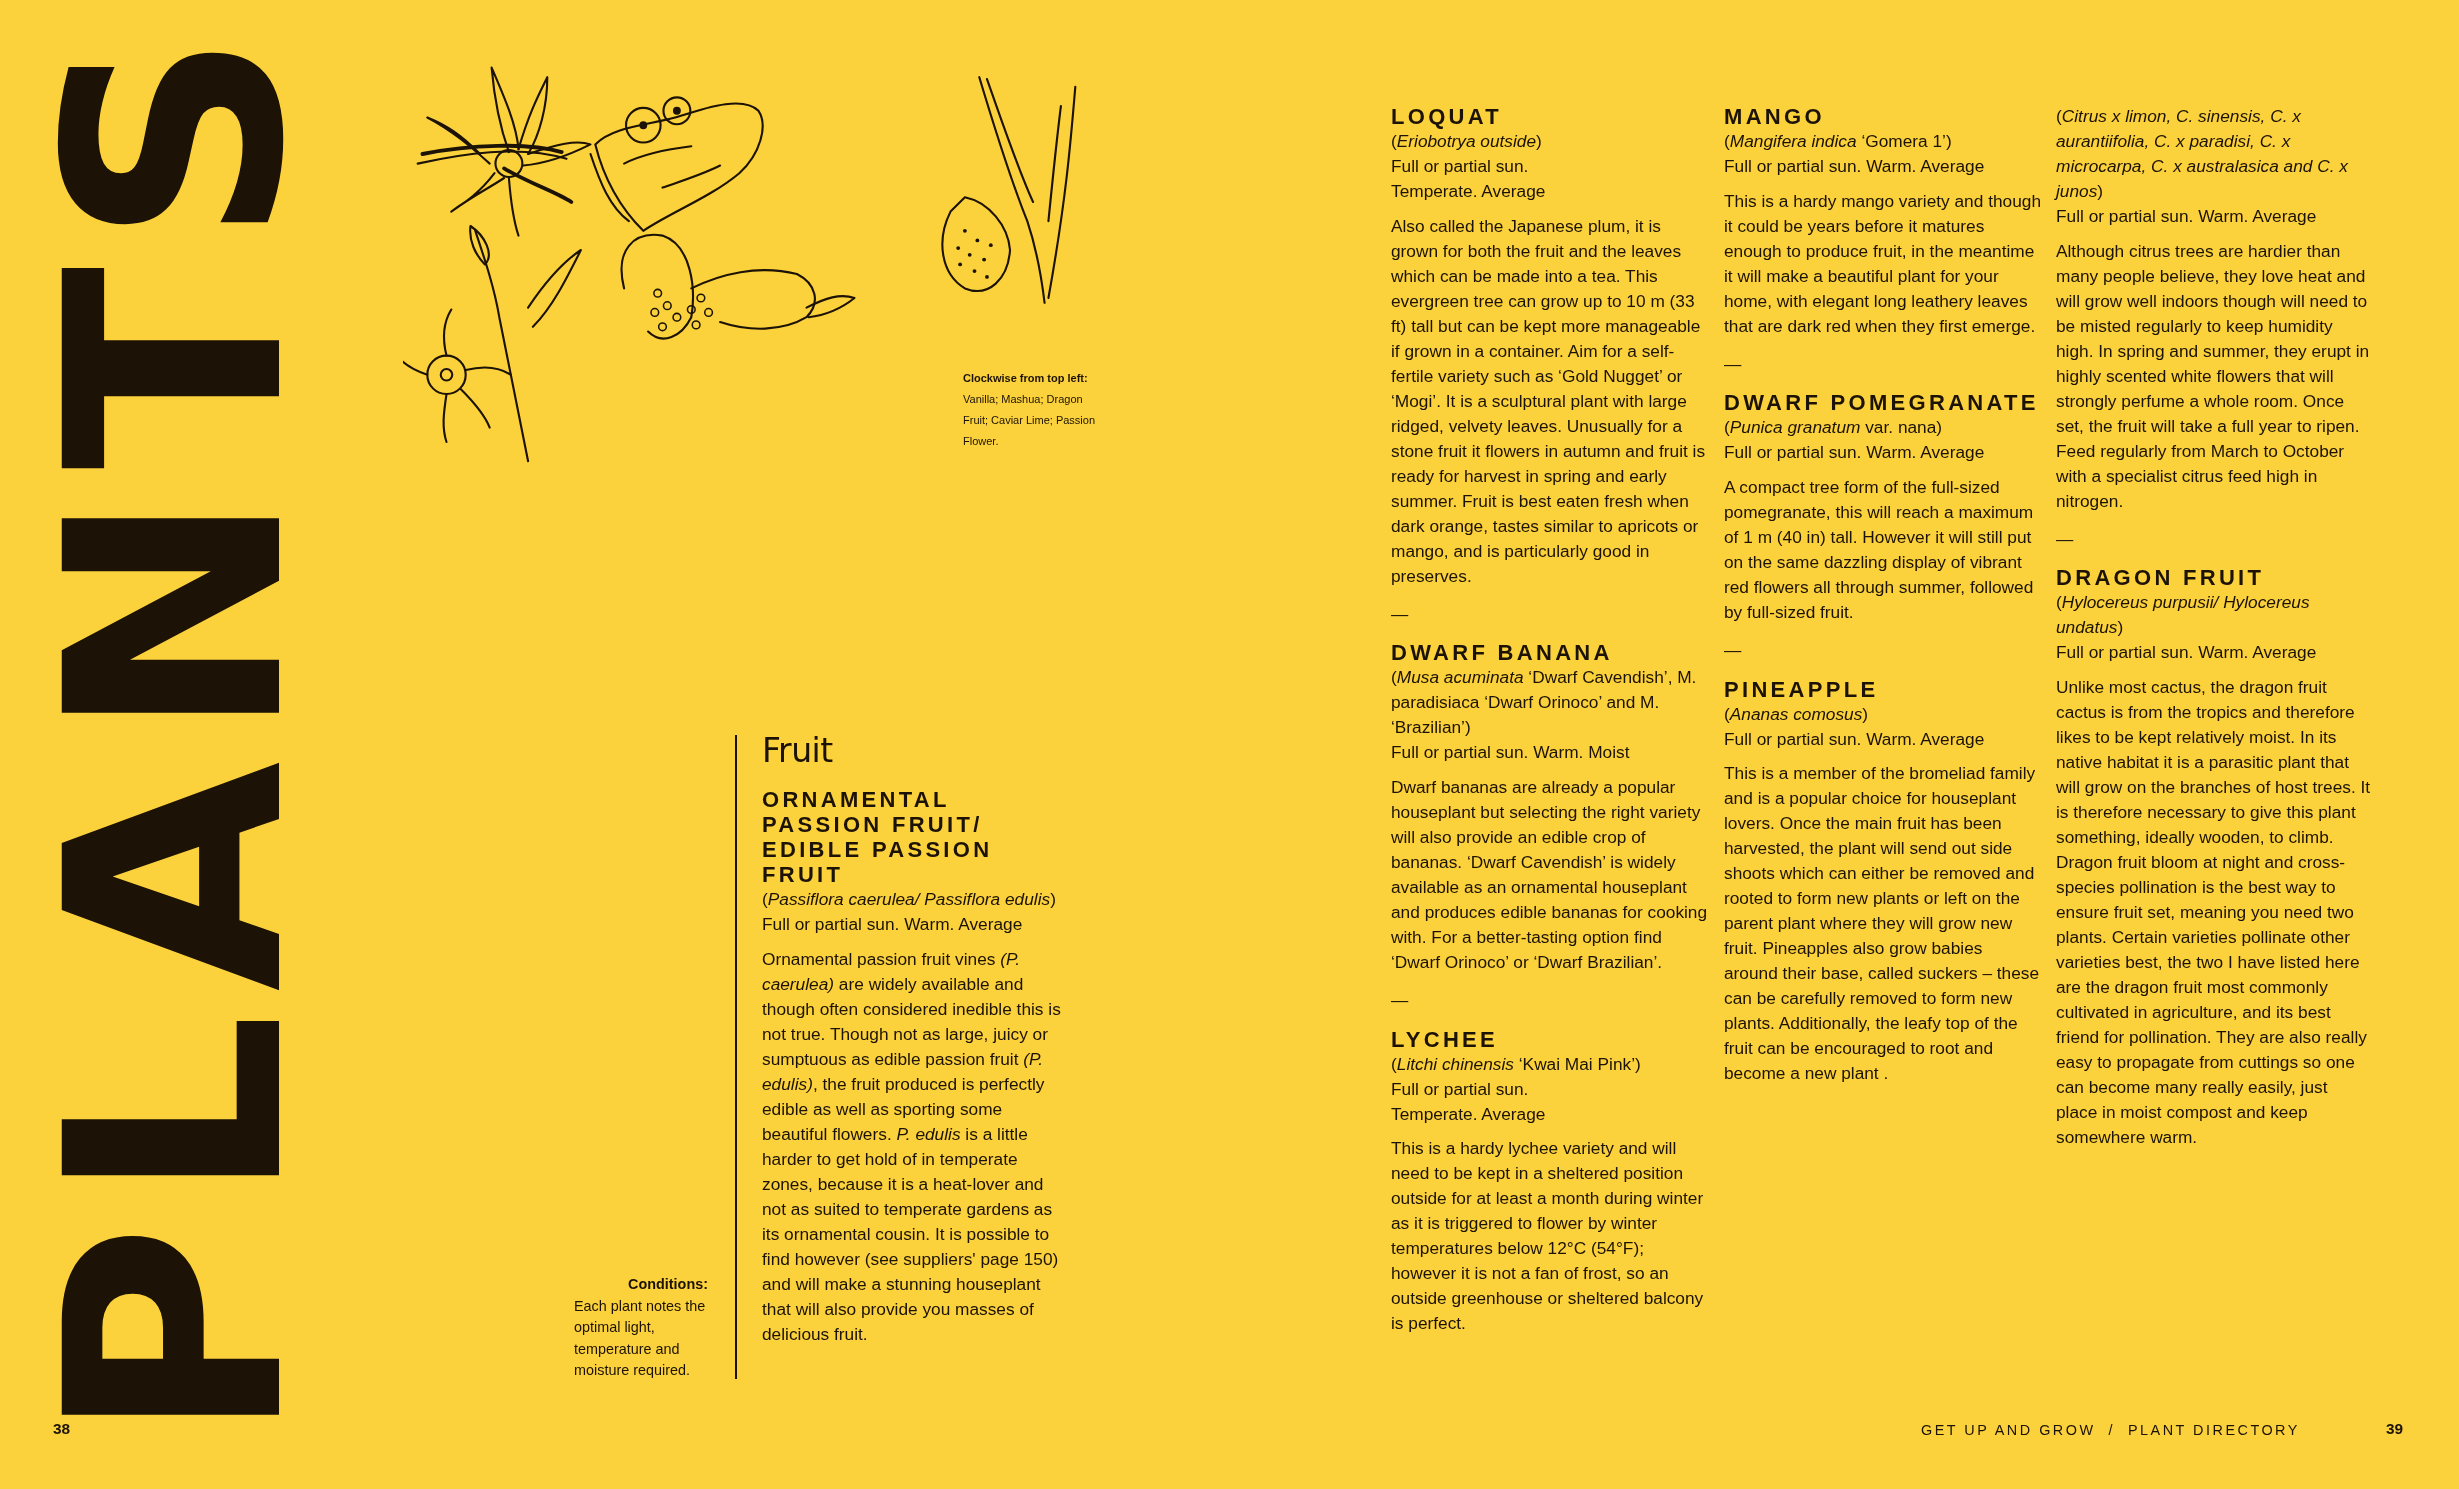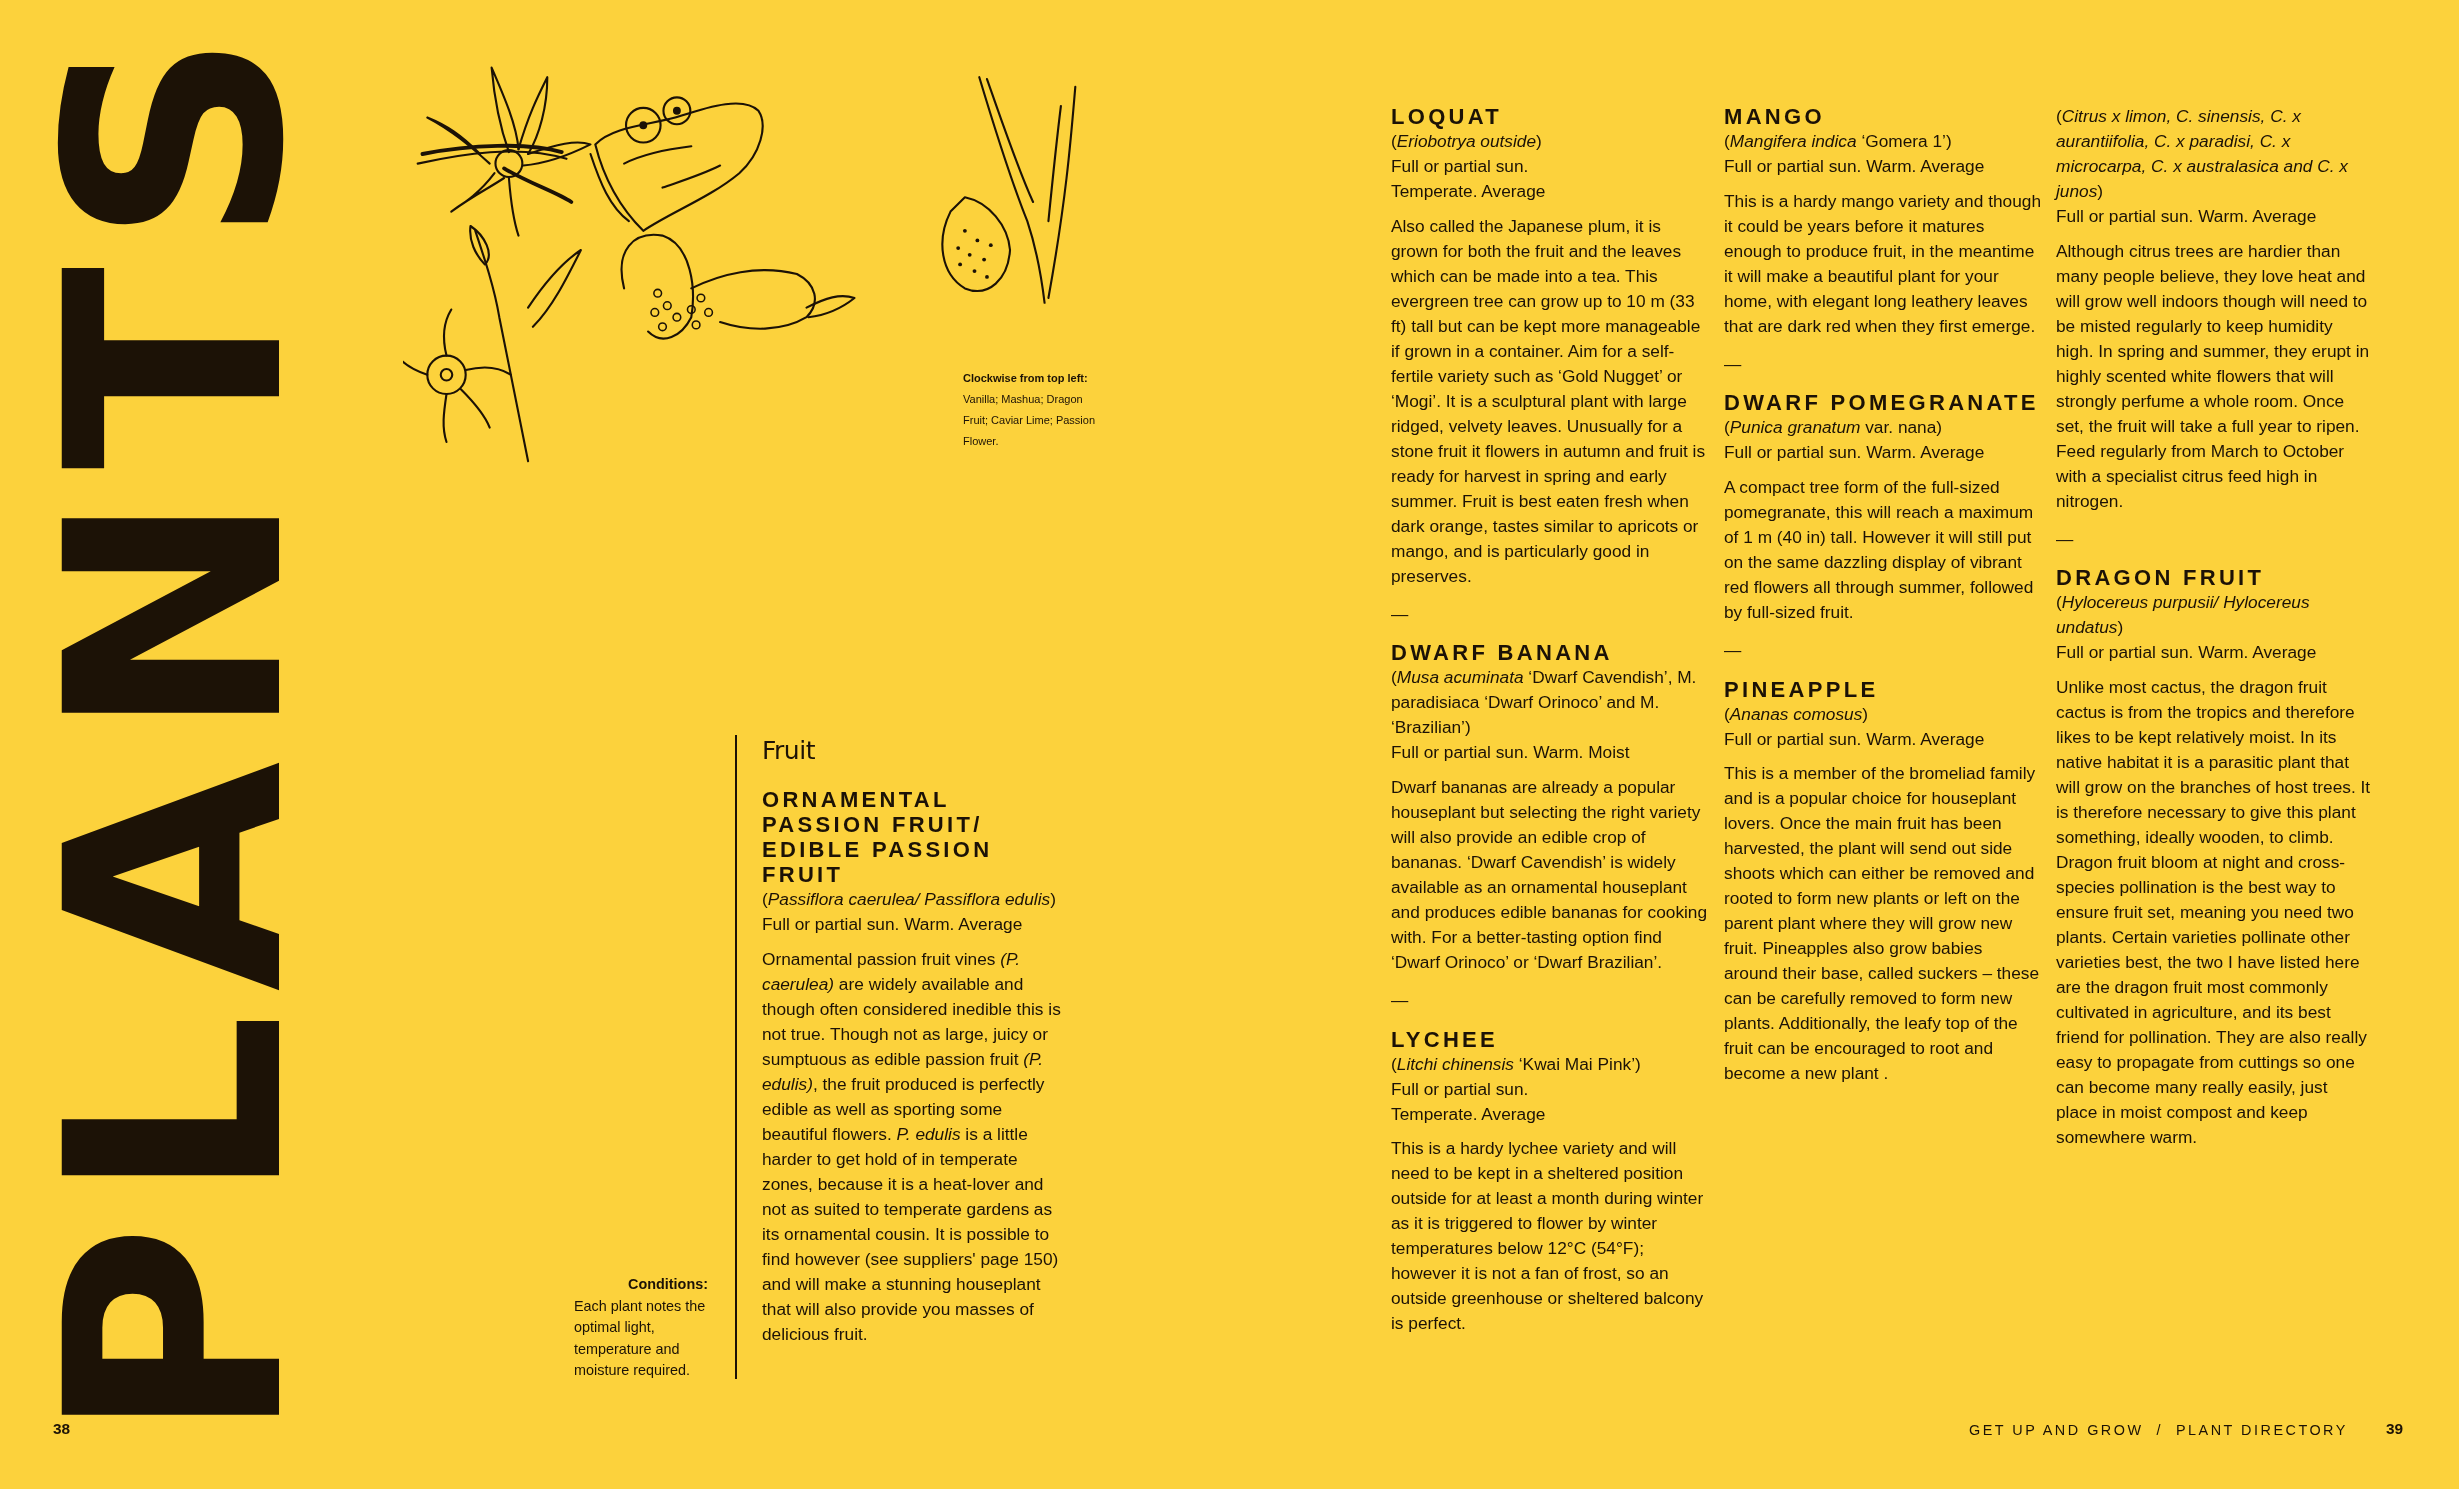--- a/index.html
+++ b/index.html
@@ -57,21 +57,21 @@
   }
 
   
   .col { position: absolute; font-size: 17.3px; line-height: 25px; }
   .col-fruit { left: 762px; top: 730px; width: 307px; }
   .col-a { left: 1391px; top: 104px; width: 317px; }
   .col-b { left: 1724px; top: 104px; width: 317px; }
   .col-c { left: 2056px; top: 104px; width: 317px; }
 
   .section-title {
-    font-size: 25px; font-weight: 300; line-height: 42px;
+    font-size: 33px; font-weight: 300; line-height: 42px;
     margin: 0 0 15.4px 0;
     font-family: "DejaVu Sans", sans-serif;
     font-weight: normal;
     letter-spacing: -0.5px;
   }
   .entry h3 {
     margin: 0;
     font-size: 22px; line-height: 25px;
     font-weight: bold; letter-spacing: 3.3px;
     text-transform: uppercase;
@@ -81,21 +81,21 @@
   .entry .latin i, .entry .body i { font-style: italic; }
   .entry .body { margin: 9.6px 0 0 0; }
   .dash { display: block; margin: 13.4px 0 13.4px 0; line-height: 25px; }
 
   
   .folio { position: absolute; top: 1420px; font-size: 15.4px; font-weight: bold; }
   .folio-left { left: 53px; }
   .folio-right { left: 2386px; }
   .running-head {
     position: absolute; left: 1921px; top: 1422px;
-    font-size: 14.4px; letter-spacing: 2.5px; text-transform: uppercase; margin-left: 48px;
+    font-size: 14.4px; letter-spacing: 2.5px; text-transform: uppercase;
   }
 </style>
 </head>
 <body>
 
 <div class="spread">
 
   <div class="big-title">
     <span>PLANTS</span>
   </div>

